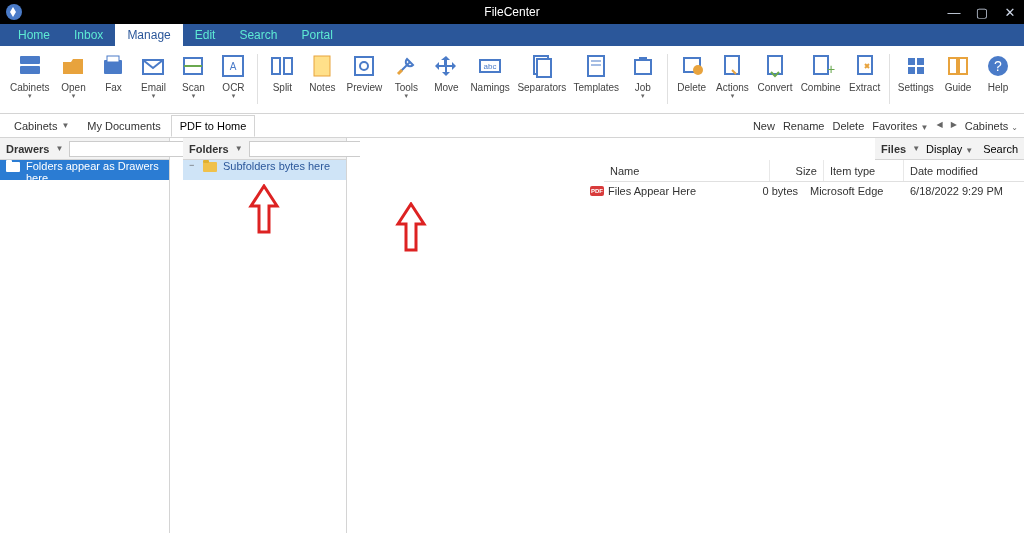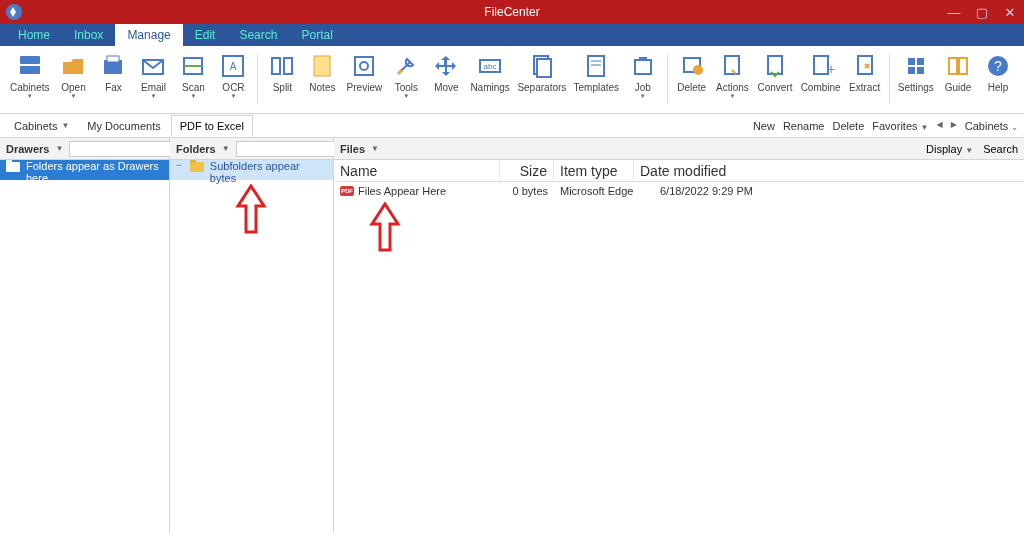--- a/index.html
+++ b/index.html
@@ -1,19 +1,19 @@
 <!DOCTYPE html>
 <html><head>
 <meta charset="utf-8">
 <style>
 * { box-sizing: border-box; margin: 0; padding: 0; font-family: "Segoe UI", Tahoma, sans-serif; }
 body { width: 1024px; height: 533px; background: #fff; overflow: hidden; font-size: 11px; }
 
 
-.titlebar { height: 24px; background: #b91c1c; color: #fff; display: flex; align-items: center; position: relative; }
+.titlebar { height: 24px; background: #000000; color: #fff; display: flex; align-items: center; position: relative; }
 .tb-icon { width: 20px; height: 20px; margin-left: 4px; display: flex; align-items: center; justify-content: center; }
 .tb-title { position: absolute; left: 50%; transform: translateX(-50%); font-size: 12px; }
 .tb-ctrls { margin-left: auto; display: flex; }
 .tb-btn { width: 28px; height: 24px; display: flex; align-items: center; justify-content: center; color: #cfd8e8; font-size: 13px; }
 
 
 .menutabs { height: 22px; background: #2b579a; display: flex; align-items: stretch; padding-left: 6px; }
 .mtab { padding: 0 12px; color: #5eead4; font-size: 12px; display: flex; align-items: center; cursor: pointer; }
 .mtab.active { background: #fff; color: #2b579a; }
 
@@ -28,38 +28,38 @@
 
 .secbar { height: 24px; border-bottom: 1px solid #d4d4d4; display: flex; align-items: center; padding: 0 6px; background: #fff; }
 .secbar .left { display: flex; align-items: center; gap: 2px; }
 .sec-item { padding: 3px 8px; font-size: 11px; color: #333; cursor: pointer; display: flex; align-items: center; gap: 4px; }
 .sec-tab { padding: 4px 8px; font-size: 11px; border: 1px solid #d4d4d4; border-bottom: 1px solid #fff; background: #fff; margin-bottom: -1px; }
 .secbar .right { margin-left: auto; display: flex; align-items: flex-start; gap: 8px; font-size: 11px; color: #333; }
 .secbar .right span { cursor: pointer; }
 .tri { font-size: 8px; color: #666; }
 
 
-.main { display: flex; height: calc(533px - 24px - 22px - 68px - 24px); }
+.main { display: flex; height: calc(533px - 24px - 22px - 68px - 24px); gap: 13px; }
 .panel { border-right: 1px solid #d4d4d4; display: flex; flex-direction: column; background: #fff; }
 .panel.drawers { width: 170px; }
 .panel.folders { width: 164px; }
 .panel.files { flex: 1; border-right: none; }
 
 .phdr { height: 22px; background: #f3f3f3; border-bottom: 1px solid #d4d4d4; display: flex; align-items: center; padding: 0 6px; gap: 6px; font-size: 11px; }
 .phdr .ptitle { font-weight: bold; color: #333; }
 .phdr input { flex: 1; height: 16px; border: 1px solid #ccc; font-size: 11px; padding: 0 3px; }
 .phdr .right { margin-left: auto; display: flex; gap: 10px; }
 
 .drow { height: 20px; display: flex; align-items: flex-start; padding: 0 6px; gap: 6px; font-size: 11px; cursor: pointer; }
 .drow.sel { background: #2b7cd3; color: #fff; }
 .drow.selfold { background: #cfe4f7; color: #2b579a; }
 .drow .dicon { width: 14px; height: 12px; flex-shrink: 0; }
 
 
-.fcols { display: flex; height: 22px; border-bottom: 1px solid #e0e0e0; font-size: 14px; color: #333; background: #fff; }
+.fcols { display: flex; height: 22px; border-bottom: 1px solid #e0e0e0; font-size: 11px; color: #333; background: #fff; }
 .fcol { border-right: 1px solid #e8e8e8; padding: 3px 6px; display: flex; align-items: center; }
 .fcol.name { width: 166px; }
 .fcol.size { width: 54px; justify-content: flex-end; }
 .fcol.type { width: 80px; }
 .fcol.date { width: 120px; border-right: none; }
 
 .frow { display: flex; height: 18px; font-size: 11px; color: #333; align-items: center; }
 .frow .fc { padding: 0 6px; display: flex; align-items: center; gap: 4px; }
 .frow .fc.name { width: 166px; }
 .frow .fc.size { width: 54px; justify-content: flex-end; }
@@ -320,21 +320,21 @@
     </div>
   </div>
 
 <div class="secbar">
   <div class="left">
     <span class="sec-item">
       <span>Cabinets</span>
       <span class="tri">▼</span>
     </span>
     <span class="sec-item">My Documents</span>
-    <span class="sec-tab">PDF to Excel</span>
+    <span class="sec-tab">PDF to Home</span>
   </div>
   <div class="right">
     <span>New</span>
     <span>Rename</span>
     <span>Delete</span>
     <span>
       <span>Favorites</span>
       <span class="tri">▼</span>
     </span>
     <span class="tri">◀</span>
@@ -372,30 +372,30 @@
       <input type="text" style="">
     </div>
     <div class="drow selfold">
       <span style="width:8px;font-size:9px;color:#666">−</span>
       <span class="dicon">
         <svg viewBox="0 0 14 12">
             <rect x="0" y="2" width="14" height="10" rx="1" fill="#f0c14b"></rect>
             <rect x="0" y="0" width="6" height="3" rx="1" fill="#e0b030"></rect>
           </svg>
       </span>
-      <span>Subfolders appear bytes</span>
+      <span>Subfolders bytes here</span>
     </div>
     <div class="arrow" style="left:64px;top:46px;">
       <svg viewBox="0 0 34 50">
           <path d="M17 2 L30 22 L22 22 L22 48 L12 48 L12 22 L4 22 Z" fill="none" stroke="#d22" stroke-width="3"></path>
         </svg>
     </div>
   </div>
 
-  <div class="panel files" style="position:relative;">
+  <div class="panel files" style="position:relative;align-items:flex-end;">
     <div class="phdr">
       <span class="ptitle">Files</span>
       <span class="tri">▼</span>
       <span class="right">
         <span>
           <span>Display</span>
           <span class="tri">▼</span>
         </span>
         <span>Search</span>
       </span>

